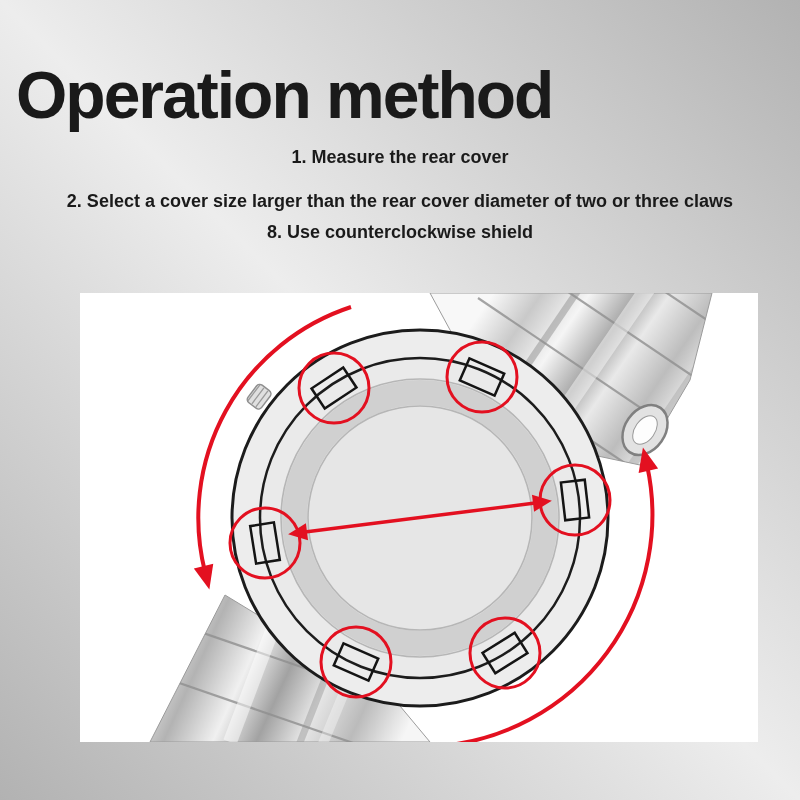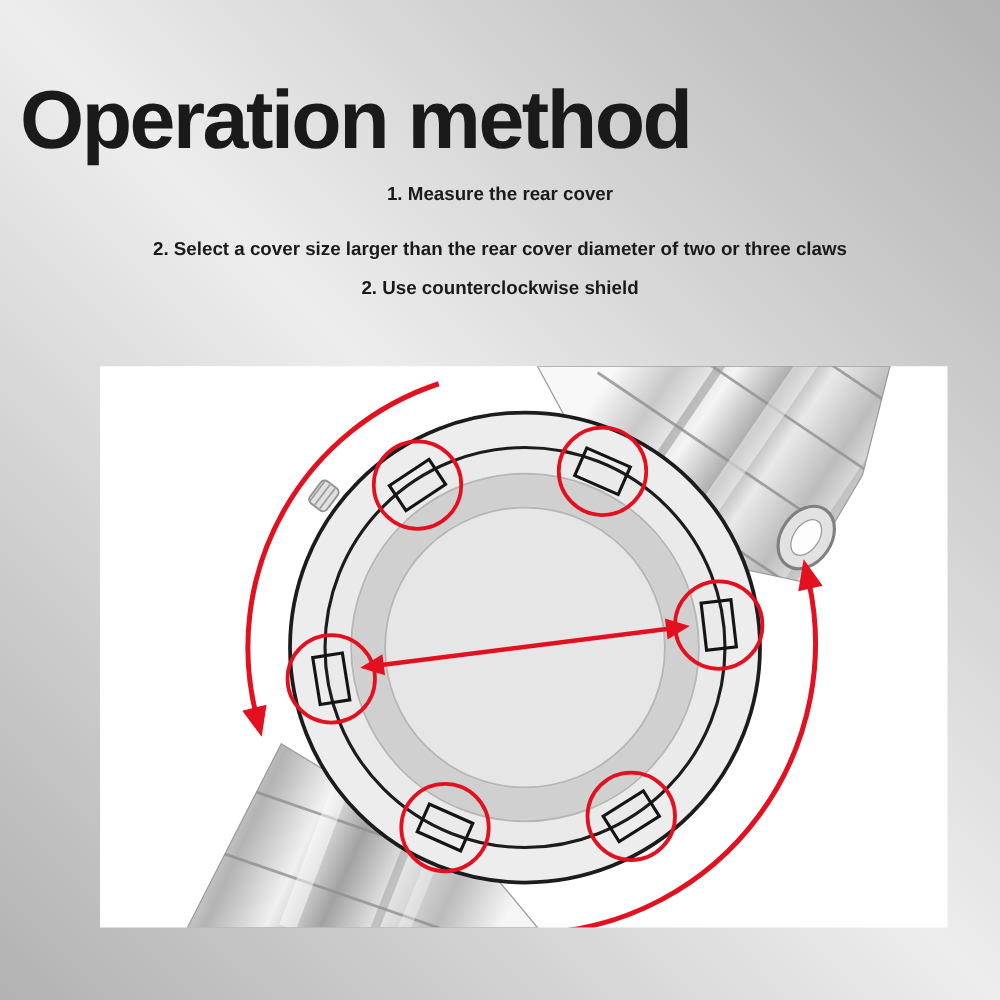--- a/index.html
+++ b/index.html
@@ -9,21 +9,21 @@
     background:linear-gradient(45deg,var(--bg-dark,#b2b2b2) 0%,var(--bg-light,#ededed) 50%,var(--bg-dark,#b0b0b0) 100%);
   }
   .poster{position:absolute;inset:0;}
   h1.title{
     position:absolute;top:42px;left:0;width:800px;margin:16px;
     text-align:left;font-size:66px;line-height:1.15;font-weight:bold;
     letter-spacing:-2px;color:var(--ink,#141414);
   }
   .step{
     position:absolute;left:0;width:800px;text-align:center;
-    font-size:15px;font-weight:bold;color:var(--ink,#141414);white-space:nowrap;
+    font-size:18px;font-weight:bold;color:var(--ink,#141414);white-space:nowrap;
   }
   .step1{top:147px;}
   .step2{top:191px;}
   .step3{top:222px;}
   figure.photo{
     position:absolute;left:80px;top:293px;width:678px;height:449px;margin:0;
     background:var(--photo-bg,#ffffff);
   }
   svg{display:block;}
   .red{stroke:var(--red,#e31020);fill:none;}
@@ -33,21 +33,21 @@
 </head>
 <body>
 
 <main class="poster">
 
   <h1 class="title">Operation method</h1>
 
   <div>
     <div class="step step1">1. Measure the rear cover</div>
     <div class="step step2">2. Select a cover size larger than the rear cover diameter of two or three claws</div>
-    <div class="step step3">2. Use counterclockwise shield</div>
+    <div class="step step3">8. Use counterclockwise shield</div>
   </div>
 
   <figure class="photo">
     <svg viewBox="0 0 678 449" width="678" height="449">
       <defs>
         <linearGradient id="gmetal1" gradientUnits="userSpaceOnUse" x1="400" y1="20" x2="620" y2="170">
           <stop offset="0" stop-color="#f8f8f8"></stop>
             <stop offset="0.15" stop-color="#c9c9c9"></stop>
           <stop offset="0.3" stop-color="#f5f5f5"></stop>
             <stop offset="0.45" stop-color="#a8a8a8"></stop>

